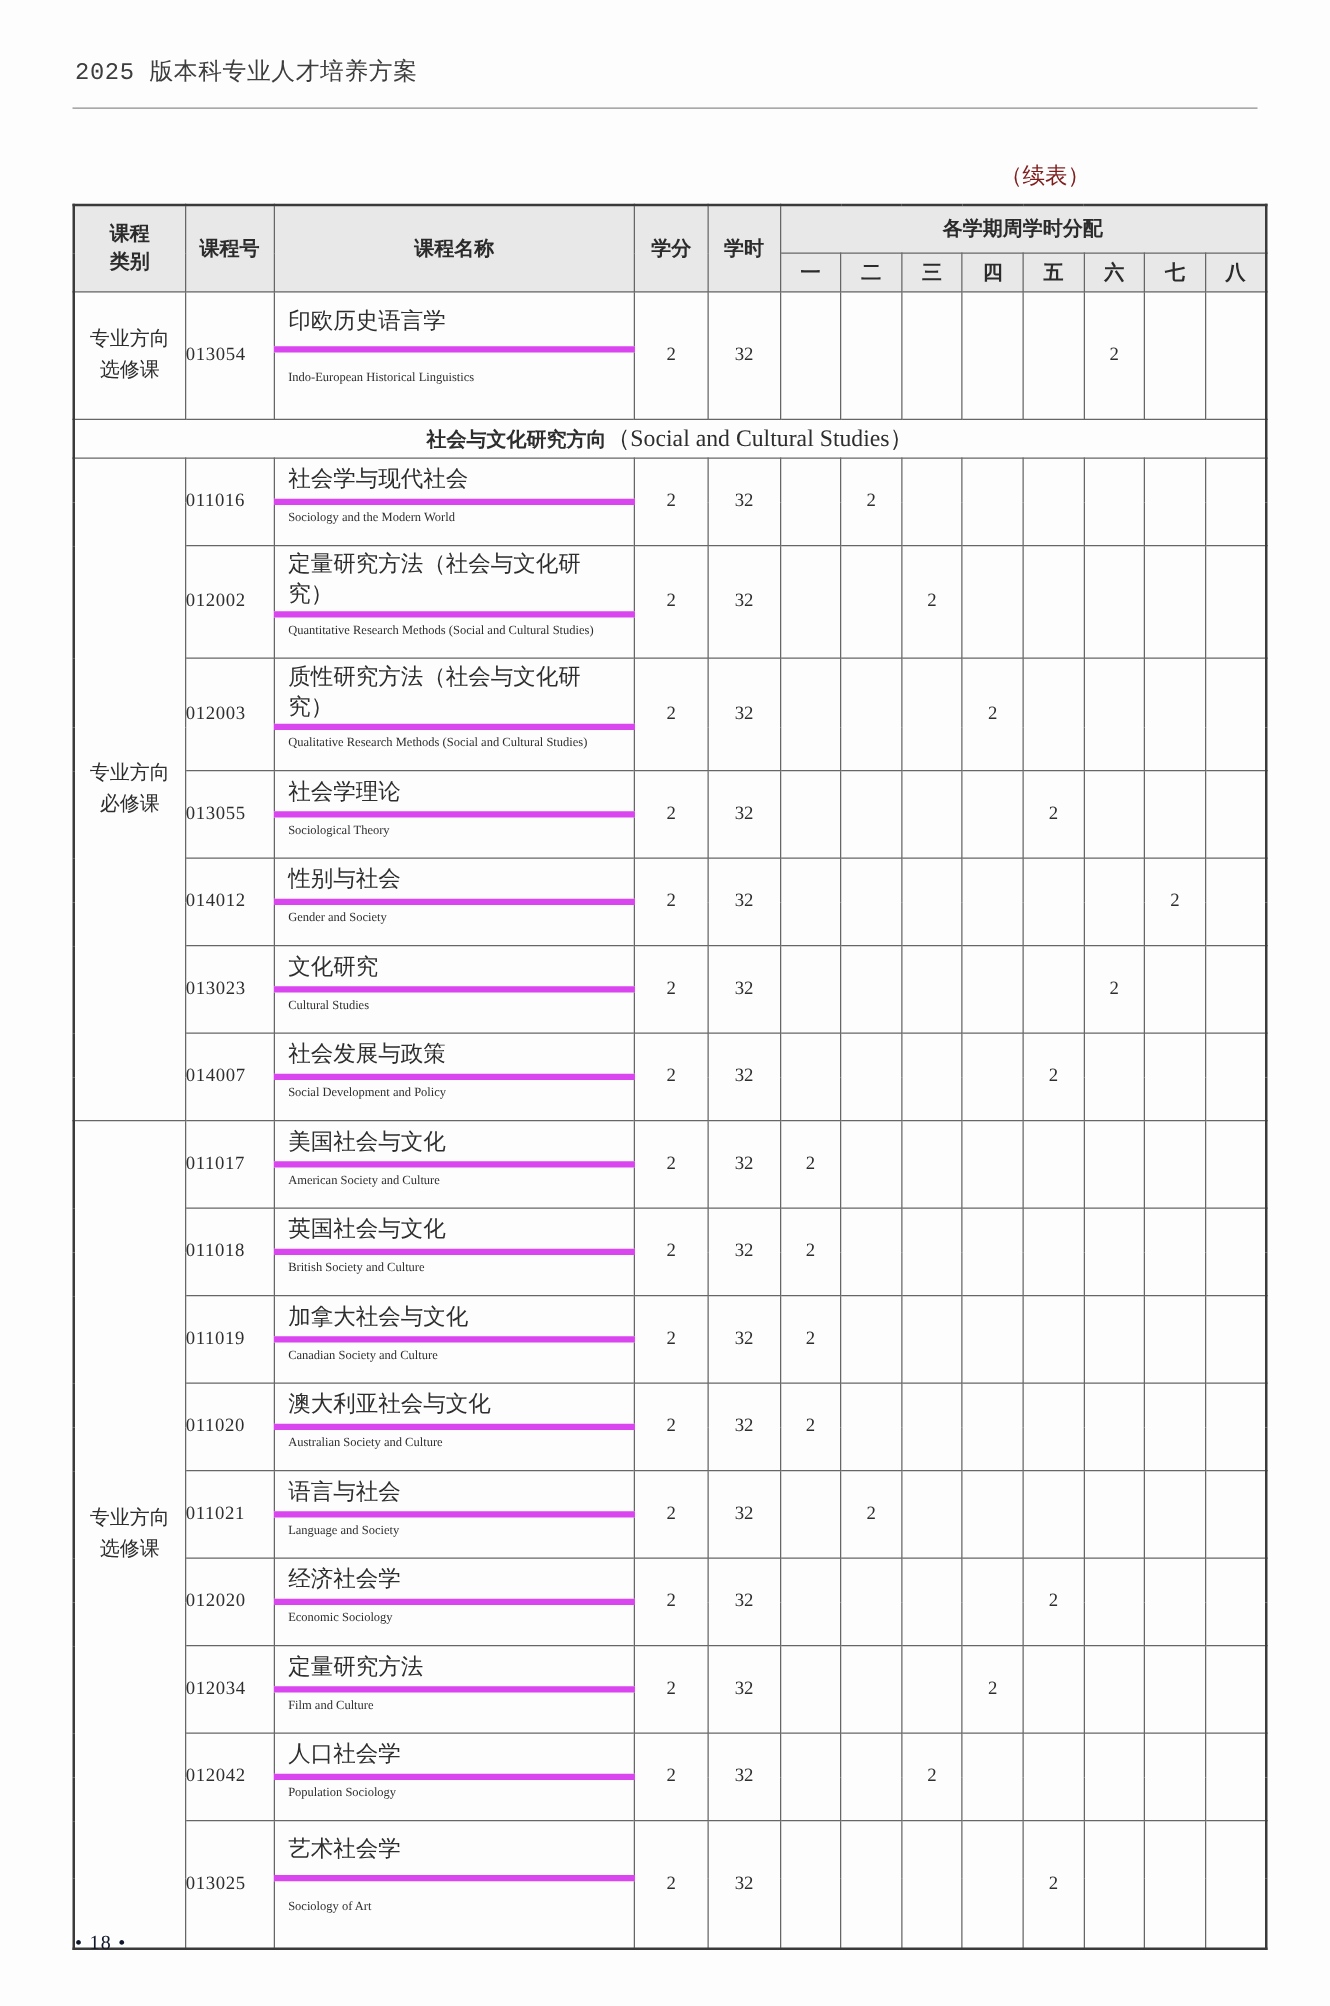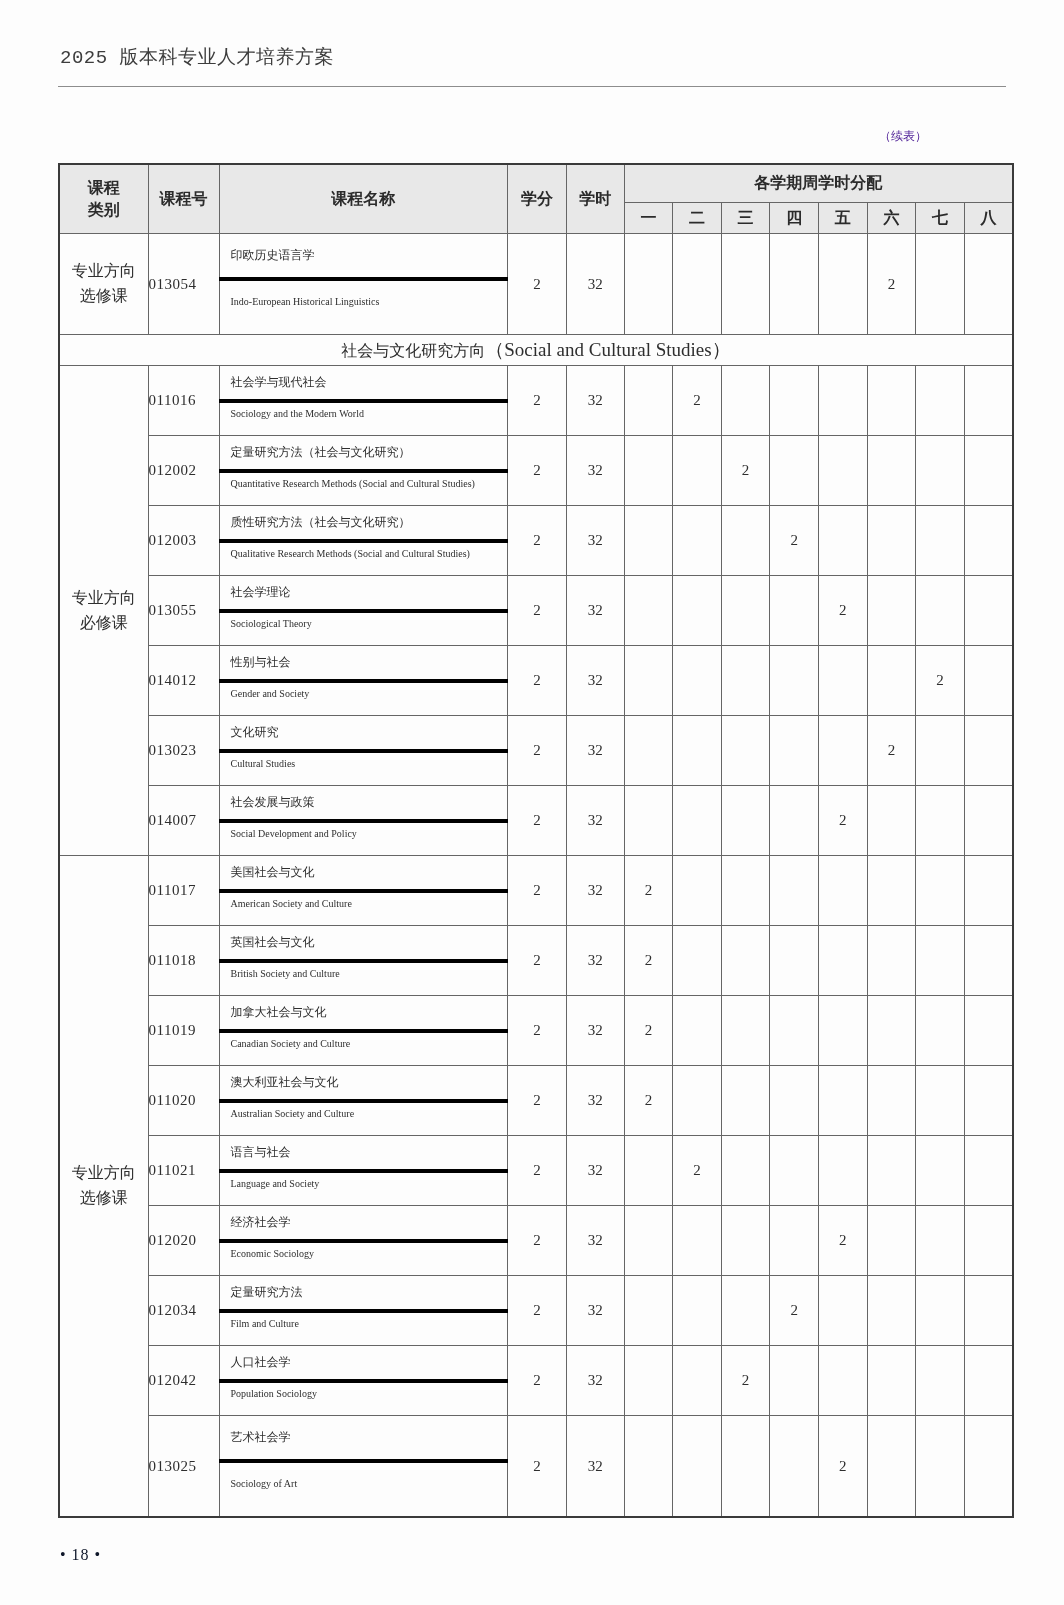--- a/index.html
+++ b/index.html
@@ -1,41 +1,41 @@
 <!DOCTYPE html>
 <html><head>
 <meta charset="utf-8">
 <style>
   html,body{margin:0;padding:0}
   body{width:1064px;height:1605px;position:relative;background:#fdfdfd;
        font-family:"Liberation Serif",serif;color:#2e2e2e}
   .page-title{position:absolute;left:60px;top:44px;
        font-family:Liberation Mono, monospace;font-size:19px;color:#3d3d3d;letter-spacing:.5px}
   .header-rule{position:absolute;left:58px;top:86px;width:948px;height:1px;background:#8d8d8d}
-  .continued-note{position:absolute;left:800px;top:128px;width:206px;text-align:center;
-       font-size:12px;color:#4c1d95}
+  .continued-note{position:absolute;left:800px;top:128px;width:206px;text-align:left;
+       font-size:18px;color:#7f1d1d}
   table.curr{position:absolute;left:58px;top:163px;width:956px;border-collapse:collapse;
        table-layout:fixed;border:2px solid #3a3a3a;font-size:16px}
   col.c-cat{width:88px}col.c-no{width:70px}col.c-name{width:285px}
   col.c-cr{width:58px}col.c-hr{width:57px}col.c-sem{width:48px}
   th,td{border:1px solid #666;padding:0;vertical-align:middle}
   thead th{background:#e8e8e8;font-weight:bold;text-align:center;color:#2b2b2b}
   thead tr.h1 th{height:37px}
   thead tr.h2 th{height:30px}
   th.two{white-space:pre-line;line-height:1.35}
   td.cat{white-space:pre-line;text-align:center;line-height:1.55;font-size:16px}
   td.num{font-size:15px;letter-spacing:.5px}
   td.val,td.sem{text-align:center;font-size:15px}
-  td.nz{padding:2px 8px 2px 11px;font-size:12px;border-bottom:1px solid #d946ef}
+  td.nz{padding:2px 8px 2px 11px;font-size:18px;border-bottom:5px solid #d946ef}
   td.ne{padding:2px 8px 12px 11px;font-size:10px;border-top:4px solid #000000;line-height:1.45}
   tr.zh{height:35px}
   tr.en{height:35px}
   tr.tall1 > td{height:39px}
   tr.sec td{height:30px;text-align:center}
-  .sec-zh{font-weight:normal;font-size:16px}
+  .sec-zh{font-weight:bold;font-size:16px}
   .sec-en{font-size:19px}
   .page-number{position:absolute;left:60px;top:1546px;font-size:16px;color:#0f172a;letter-spacing:1px}
 </style>
 </head>
 <body>
 
 <div class="page-title">2025 版本科专业人才培养方案</div>
 <div class="header-rule"></div>
 <div class="continued-note">（续表）</div>
 

